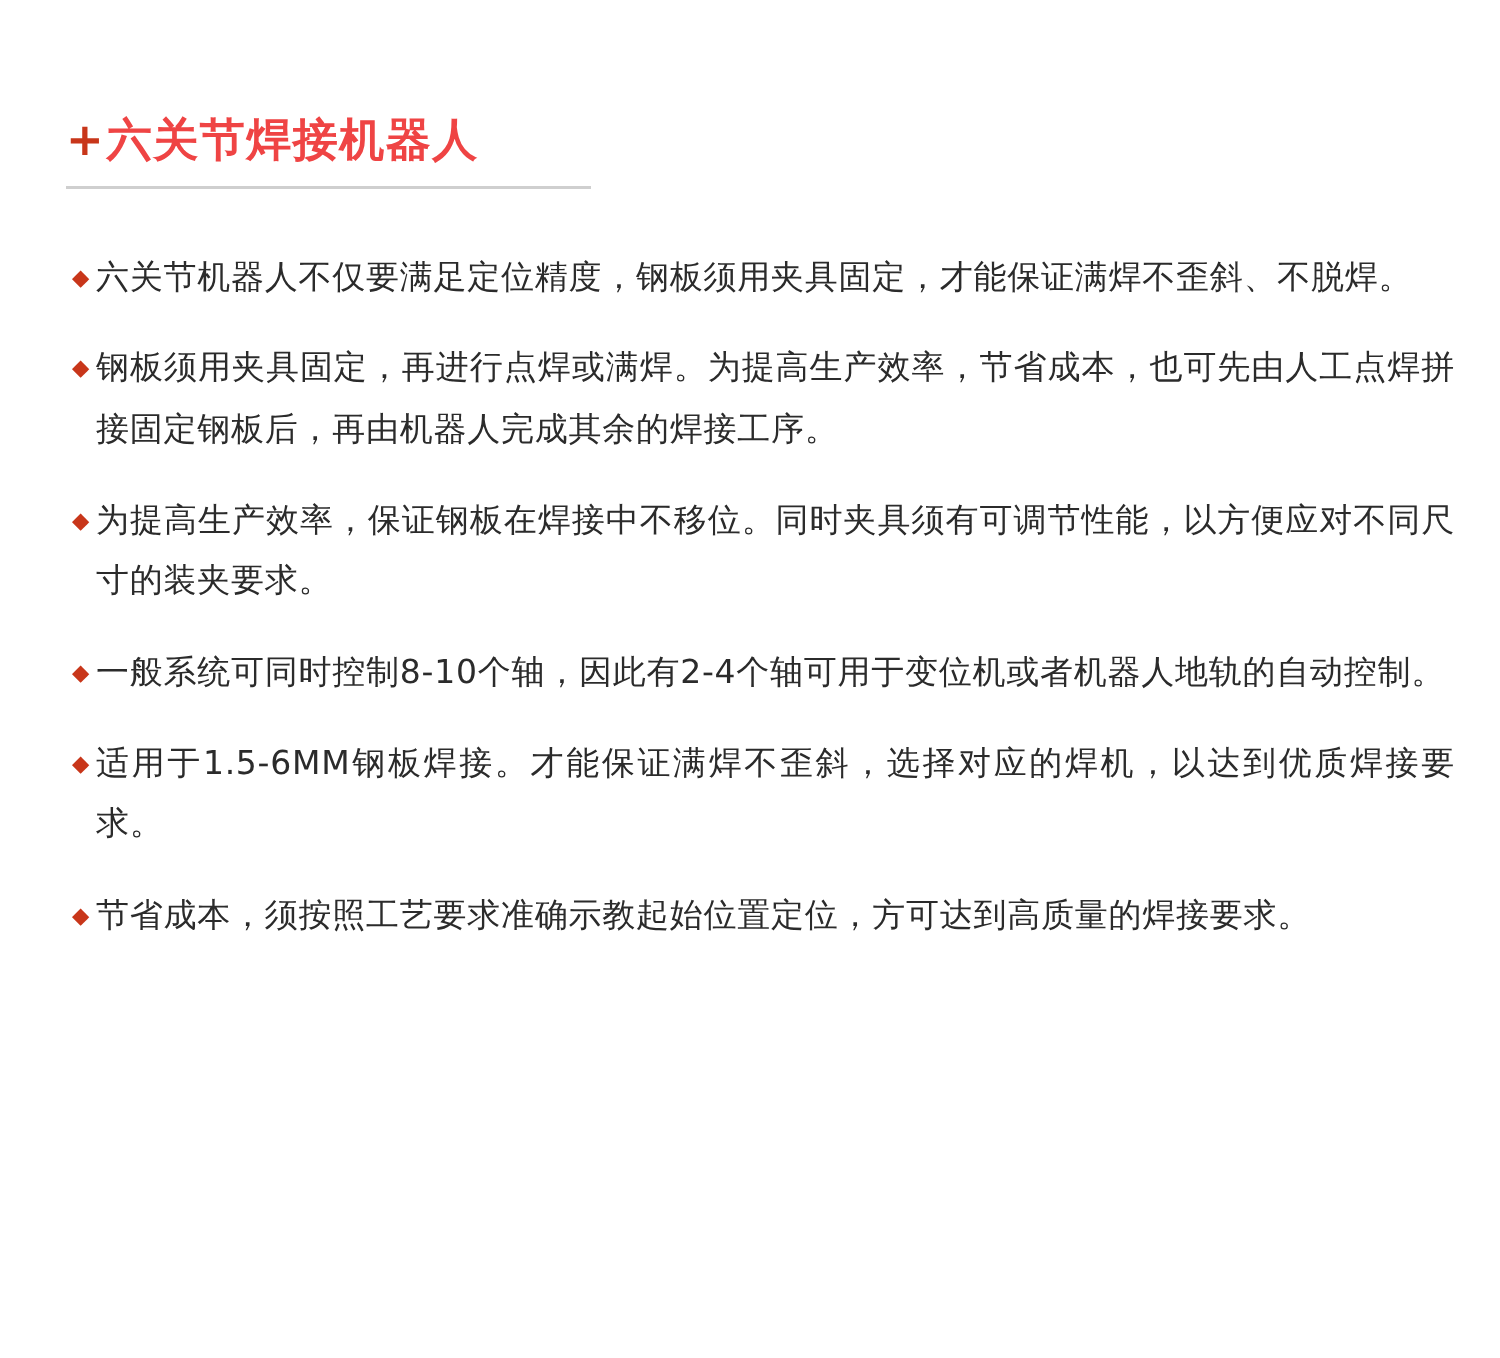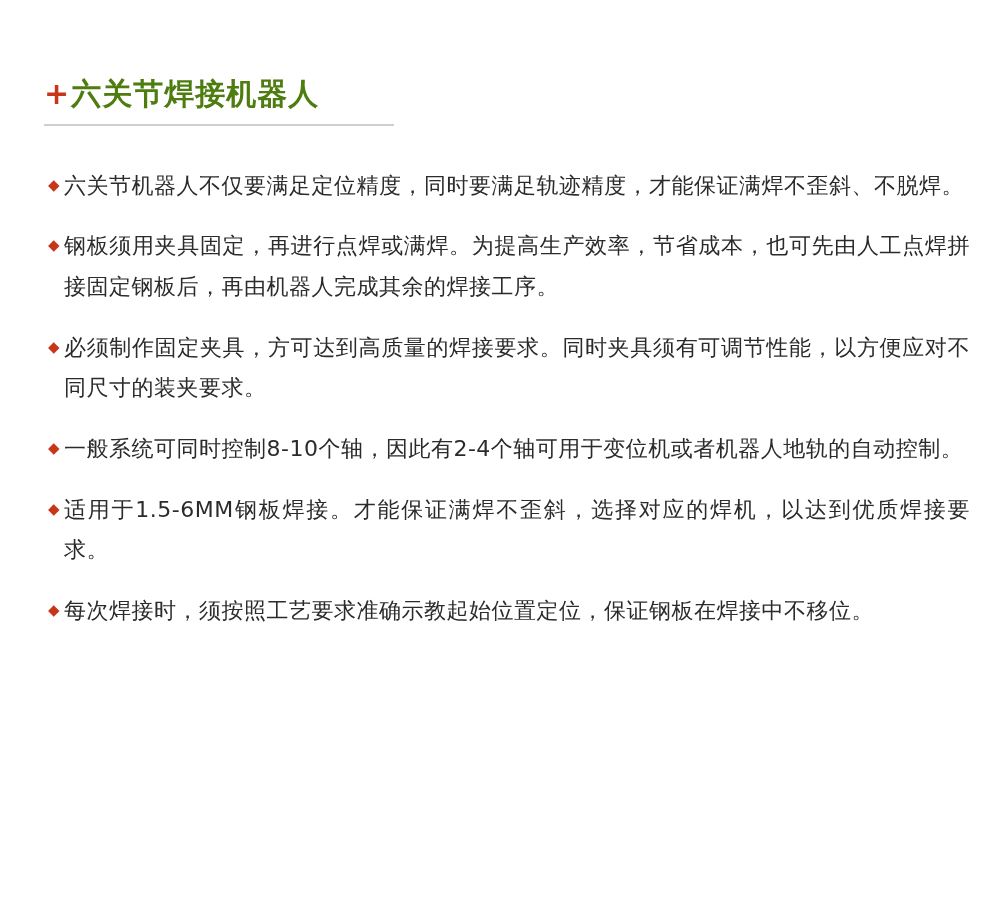--- a/index.html
+++ b/index.html
@@ -38,21 +38,21 @@
   .title-plus {
     font-size: 30px;
     font-weight: 700;
     color: #c8361a;
     line-height: 1;
     margin-right: 2px;
   }
   .title-text {
     font-size: 30px;
     font-weight: 700;
-    color: #4d7c0f;
+    color: #ef4444;
     letter-spacing: 1px;
     line-height: 1.05;
   }
 
   
   .bullet-list {
     margin: 0;
     padding: 0;
     list-style: none;
   }
@@ -92,37 +92,37 @@
   <div class="title-block">
     <div class="title-row">
       <span class="title-plus">+</span>
       <span class="title-text">六关节焊接机器人</span>
     </div>
   </div>
 
   <ul class="bullet-list">
     <li class="bullet-item">
       <span class="bullet-marker">◆</span>
-      <span class="bullet-text">六关节机器人不仅要满足定位精度，同时要满足轨迹精度，才能保证满焊不歪斜、不脱焊。</span>
+      <span class="bullet-text">六关节机器人不仅要满足定位精度，钢板须用夹具固定，才能保证满焊不歪斜、不脱焊。</span>
     </li>
     <li class="bullet-item">
       <span class="bullet-marker">◆</span>
       <span class="bullet-text">钢板须用夹具固定，再进行点焊或满焊。为提高生产效率，节省成本，也可先由人工点焊拼接固定钢板后，再由机器人完成其余的焊接工序。</span>
     </li>
     <li class="bullet-item">
       <span class="bullet-marker">◆</span>
-      <span class="bullet-text">必须制作固定夹具，方可达到高质量的焊接要求。同时夹具须有可调节性能，以方便应对不同尺寸的装夹要求。</span>
+      <span class="bullet-text">为提高生产效率，保证钢板在焊接中不移位。同时夹具须有可调节性能，以方便应对不同尺寸的装夹要求。</span>
     </li>
     <li class="bullet-item">
       <span class="bullet-marker">◆</span>
       <span class="bullet-text">一般系统可同时控制8-10个轴，因此有2-4个轴可用于变位机或者机器人地轨的自动控制。</span>
     </li>
     <li class="bullet-item">
       <span class="bullet-marker">◆</span>
       <span class="bullet-text">适用于1.5-6MM钢板焊接。才能保证满焊不歪斜，选择对应的焊机，以达到优质焊接要求。</span>
     </li>
     <li class="bullet-item">
       <span class="bullet-marker">◆</span>
-      <span class="bullet-text">每次焊接时，须按照工艺要求准确示教起始位置定位，保证钢板在焊接中不移位。</span>
+      <span class="bullet-text">节省成本，须按照工艺要求准确示教起始位置定位，方可达到高质量的焊接要求。</span>
     </li>
   </ul>
 
 </div>
 
 </body></html>

